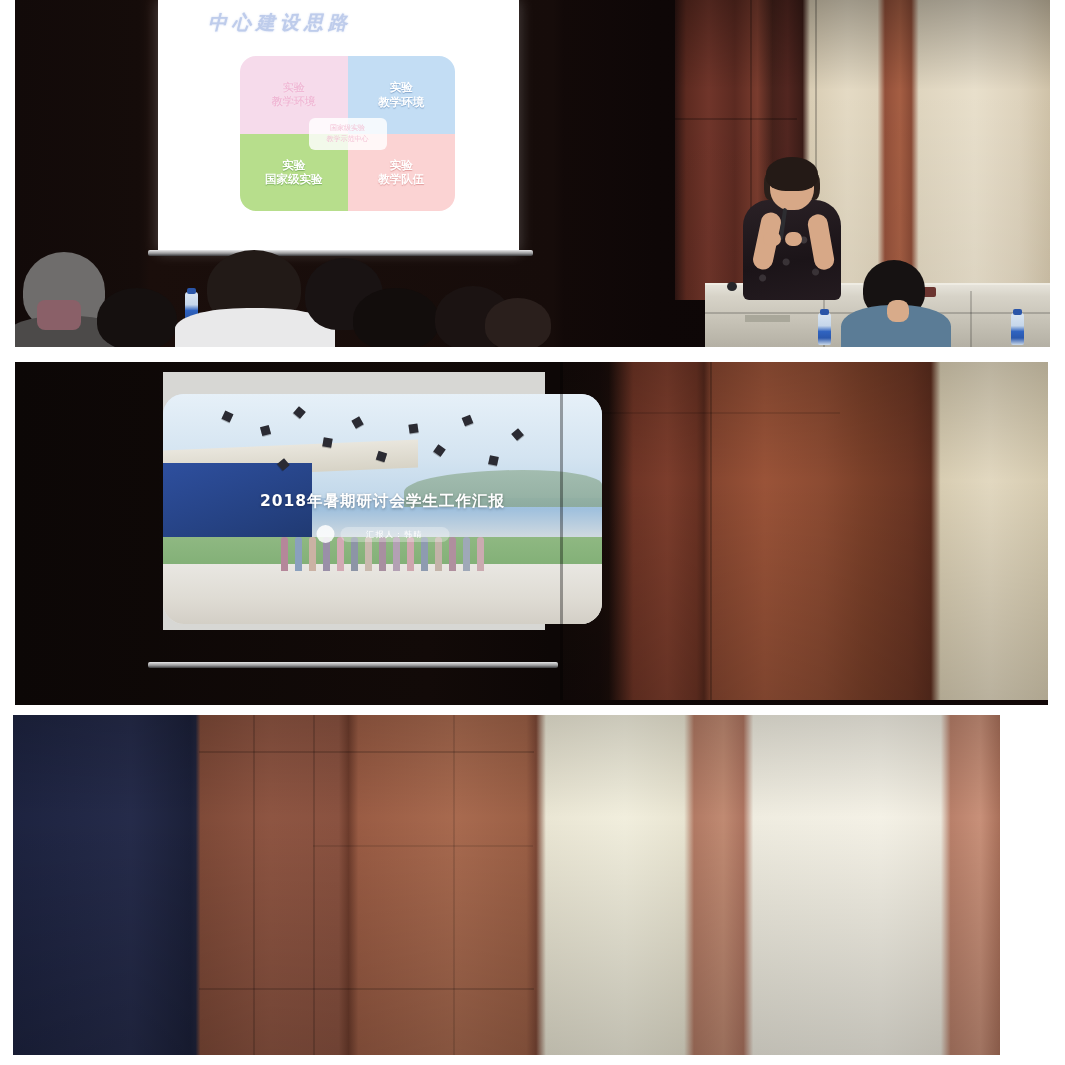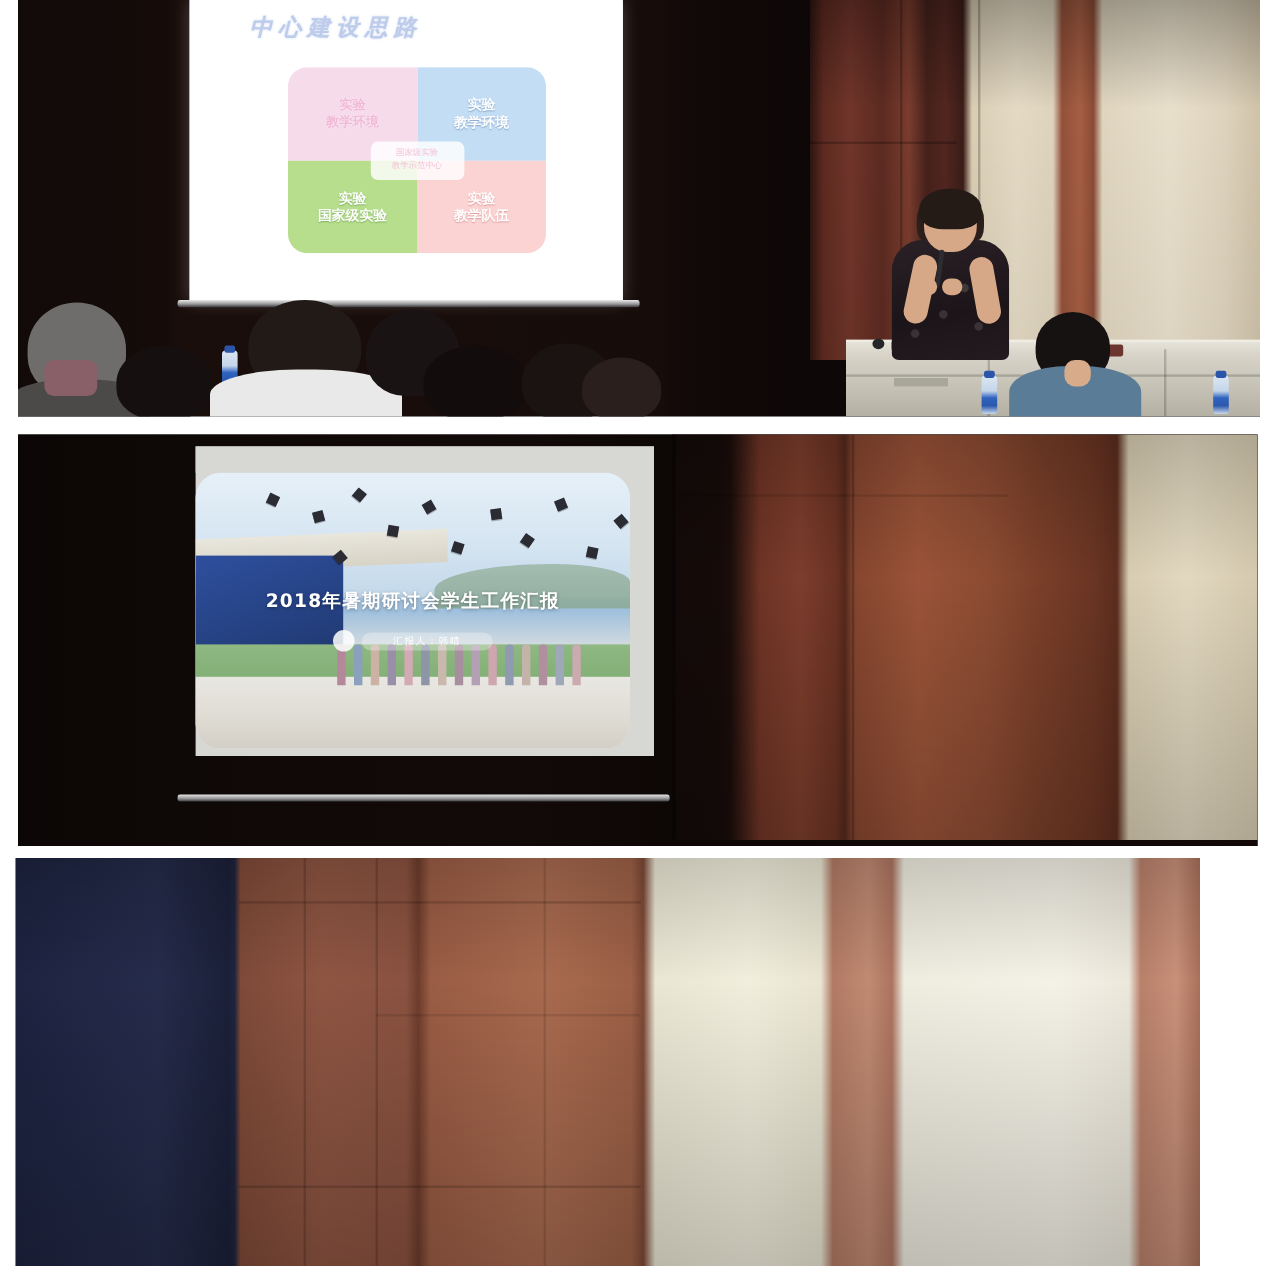--- a/index.html
+++ b/index.html
@@ -105,21 +105,21 @@
       #5c2d1e 76%,
       #d8cdb2 78%,#e2d8c0 88%,#d5caaf 100%);}
   .p2-wood-shade{position:absolute;left:545px;top:0;width:488px;height:338px;
     background:linear-gradient(180deg,rgba(0,0,0,.18),rgba(0,0,0,0) 35%,rgba(0,0,0,.18));}
   .p2-screen{position:absolute;left:148px;top:10px;width:382px;height:258px;
     background:#d7d7d4;}
   .p2-screen-bar{position:absolute;left:133px;top:300px;width:410px;height:6px;
     background:linear-gradient(180deg,#e6e6e7,#9b9b9d 55%,#39393b);border-radius:2px;}
   .p2-screen-top{position:absolute;left:148px;top:10px;width:382px;height:22px;background:#c9c9c6;}
   
-  .slide2{position:absolute;left:148px;top:32px;width:362px;height:230px;overflow:hidden;
+  .slide2{position:absolute;left:148px;top:32px;width:439px;height:230px;overflow:hidden;
     background:linear-gradient(180deg,#dbe8f2 0%,#cfe0ef 22%,#b9cfe4 38%,#9fc0dd 50%,#cfd9e0 62%,#dfe3e3 78%,#e8eaea 100%);border-radius:21px;}
   .s2-sky{position:absolute;left:0;top:0;width:100%;height:45%;
     background:linear-gradient(180deg,#e6f0f8,#d4e4f1 60%,#c2d8ea);}
   .s2-hills{position:absolute;left:55%;top:33%;width:45%;height:16%;
     background:linear-gradient(180deg,#9bb6a4,#8aa895);border-radius:60% 40% 0 0;opacity:.85;}
   .s2-stand{position:absolute;left:0;top:22%;width:58%;height:12%;
     background:linear-gradient(180deg,#e9e6dd,#d7d3c6);transform:skewY(-2.5deg);}
   .s2-gowns{position:absolute;left:0;top:30%;width:34%;height:44%;
     background:linear-gradient(160deg,#2e4f9e,#24407f 60%,#1d3569);}
   .s2-field{position:absolute;left:0;top:62%;width:100%;height:16%;

